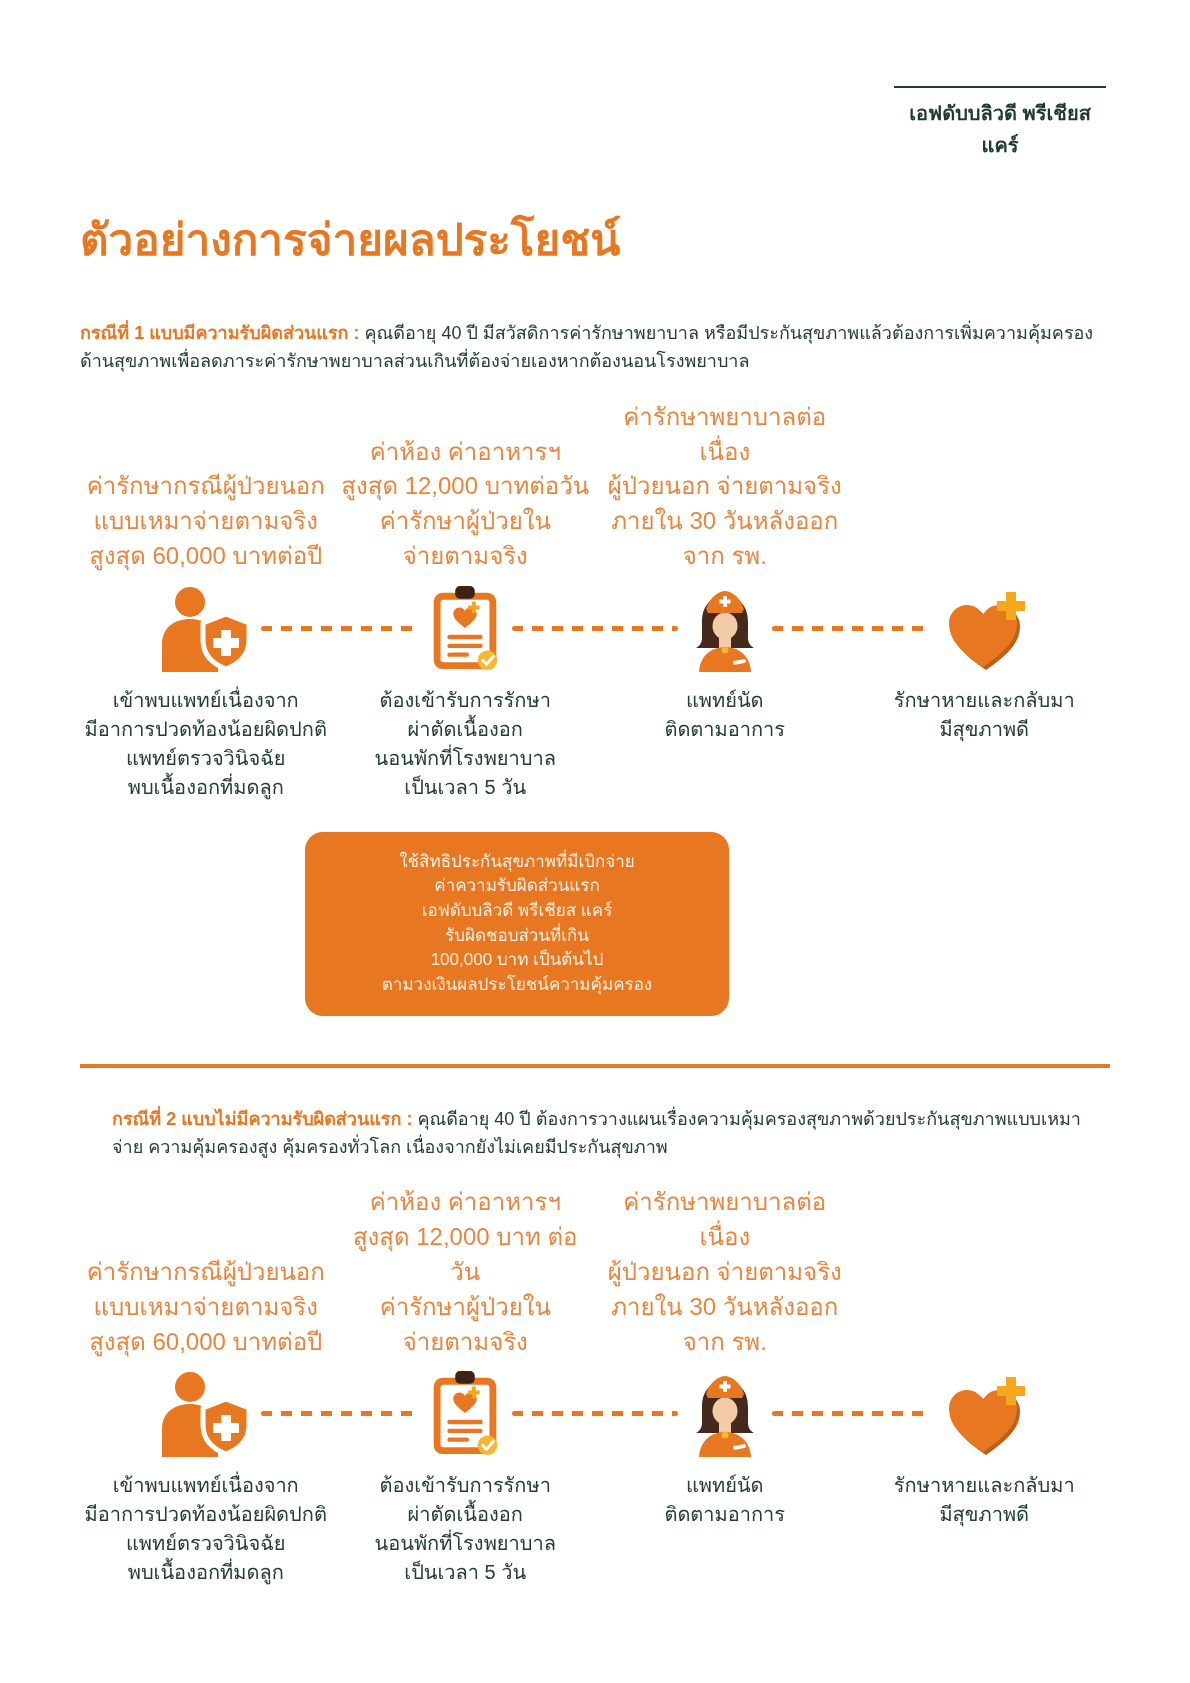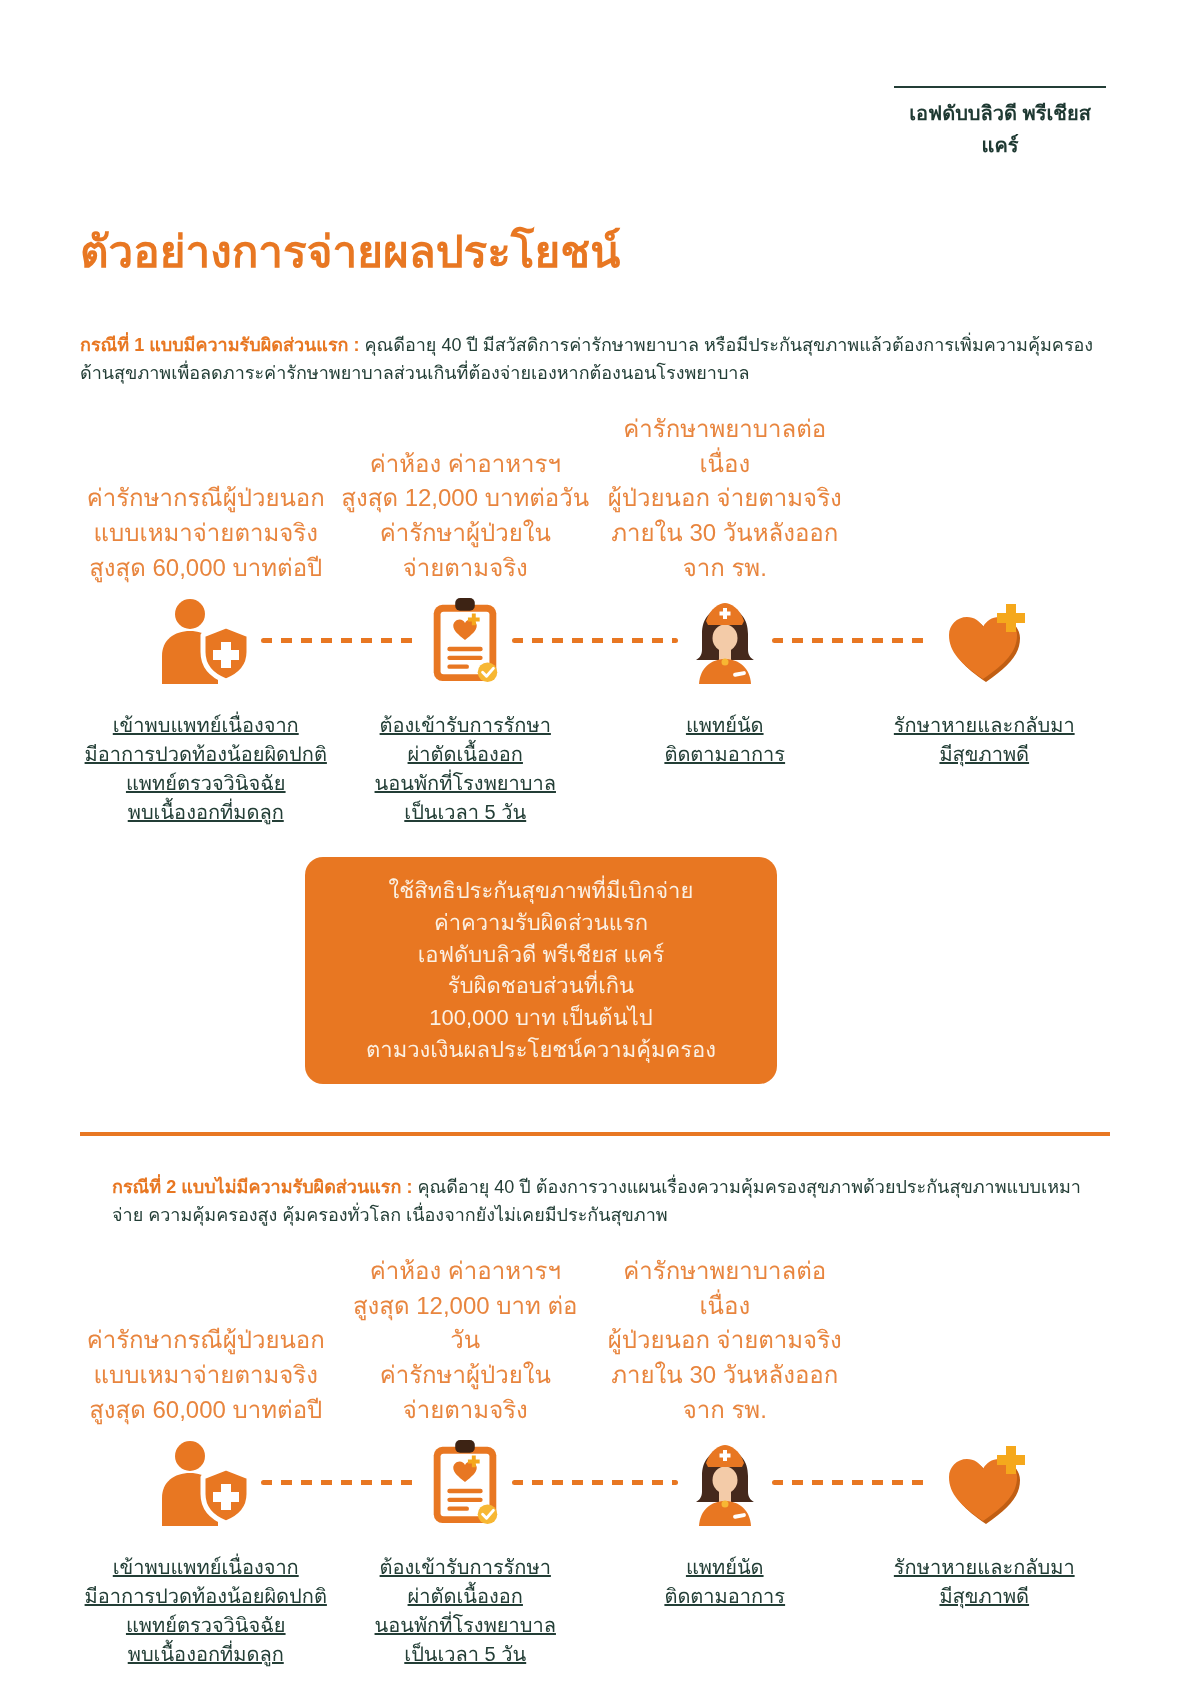--- a/index.html
+++ b/index.html
@@ -3,21 +3,21 @@
 <meta charset="utf-8">
 <style>
   * { margin: 0; padding: 0; box-sizing: border-box; }
   html, body { background: #ffffff; }
   body {
     width: 1190px; height: 1683px;
     margin: 0 auto; position: relative; overflow: hidden;
     font-family: "Liberation Sans", "DejaVu Sans", sans-serif;
     color: #233E36;
   }
-  .page { padding: 12px 80px; position: relative; }
+  .page { padding: 0 80px; position: relative; }
 
   
   .brand {
     position: absolute; top: 86px; right: 84px; width: 212px;
     border-top: 2px solid #233E36; padding-top: 9px;
     text-align: center; font-weight: bold; font-size: 20px; color: #1E3932;
   }
 
   .title {
     padding-top: 204px;
@@ -41,30 +41,30 @@
   }
   .icons { position: relative; margin-top: 10px; height: 88px; align-items: center; }
   .icon-cell { display: flex; justify-content: center; align-items: flex-end; height: 88px; }
   .connector {
     position: absolute; top: 42px; height: 5px; border-radius: 3px;
     background: repeating-linear-gradient(90deg, #E87722 0 11px, transparent 11px 20px);
   }
   .connector.c1 { left: calc(12.5% + 52px); width: calc(25% - 104px); }
   .connector.c2 { left: calc(37.5% + 46px); width: calc(25% - 92px); }
   .connector.c3 { left: calc(62.5% + 48px); width: calc(25% - 100px); }
-  .captions { margin-top: 27px; align-items: start; text-decoration: underline; }
+  .captions { margin-top: 14px; align-items: start; }
   .caption {
     text-align: center; color: #233E36; font-size: 20px; line-height: 1.45;
   }
 
   .note-box {
-    margin: 30px 0 0 225px; width: 472px;
+    margin: 30px 0 0 225px; width: 424px;
     background: #E87722; border-radius: 18px;
     padding: 18px 26px; text-align: center;
-    color: #FBF1E4; font-size: 22px; line-height: 1.45;
+    color: #FBF1E4; font-size: 17px; line-height: 1.45;
   }
 
   .divider {
     margin-top: 48px; border: none; border-top: 4px solid #E87722;
   }
   .case2-desc { margin-top: 38px; margin-left: 32px; }
 </style>
 </head>
 <body>
 

